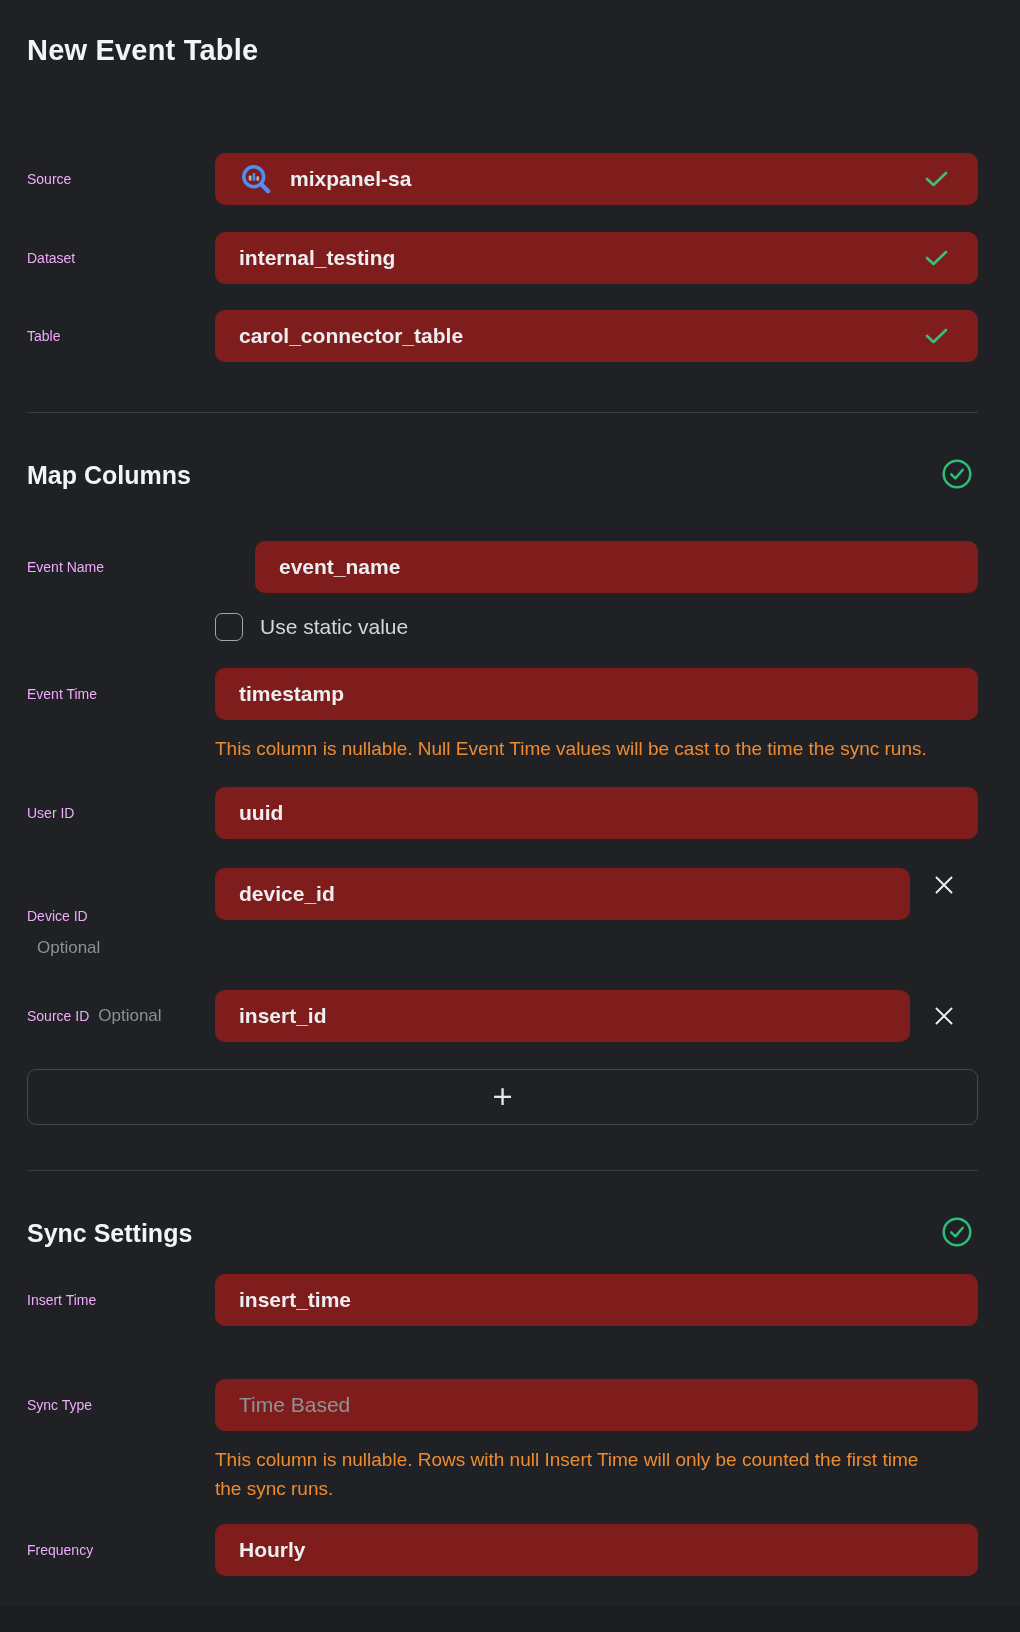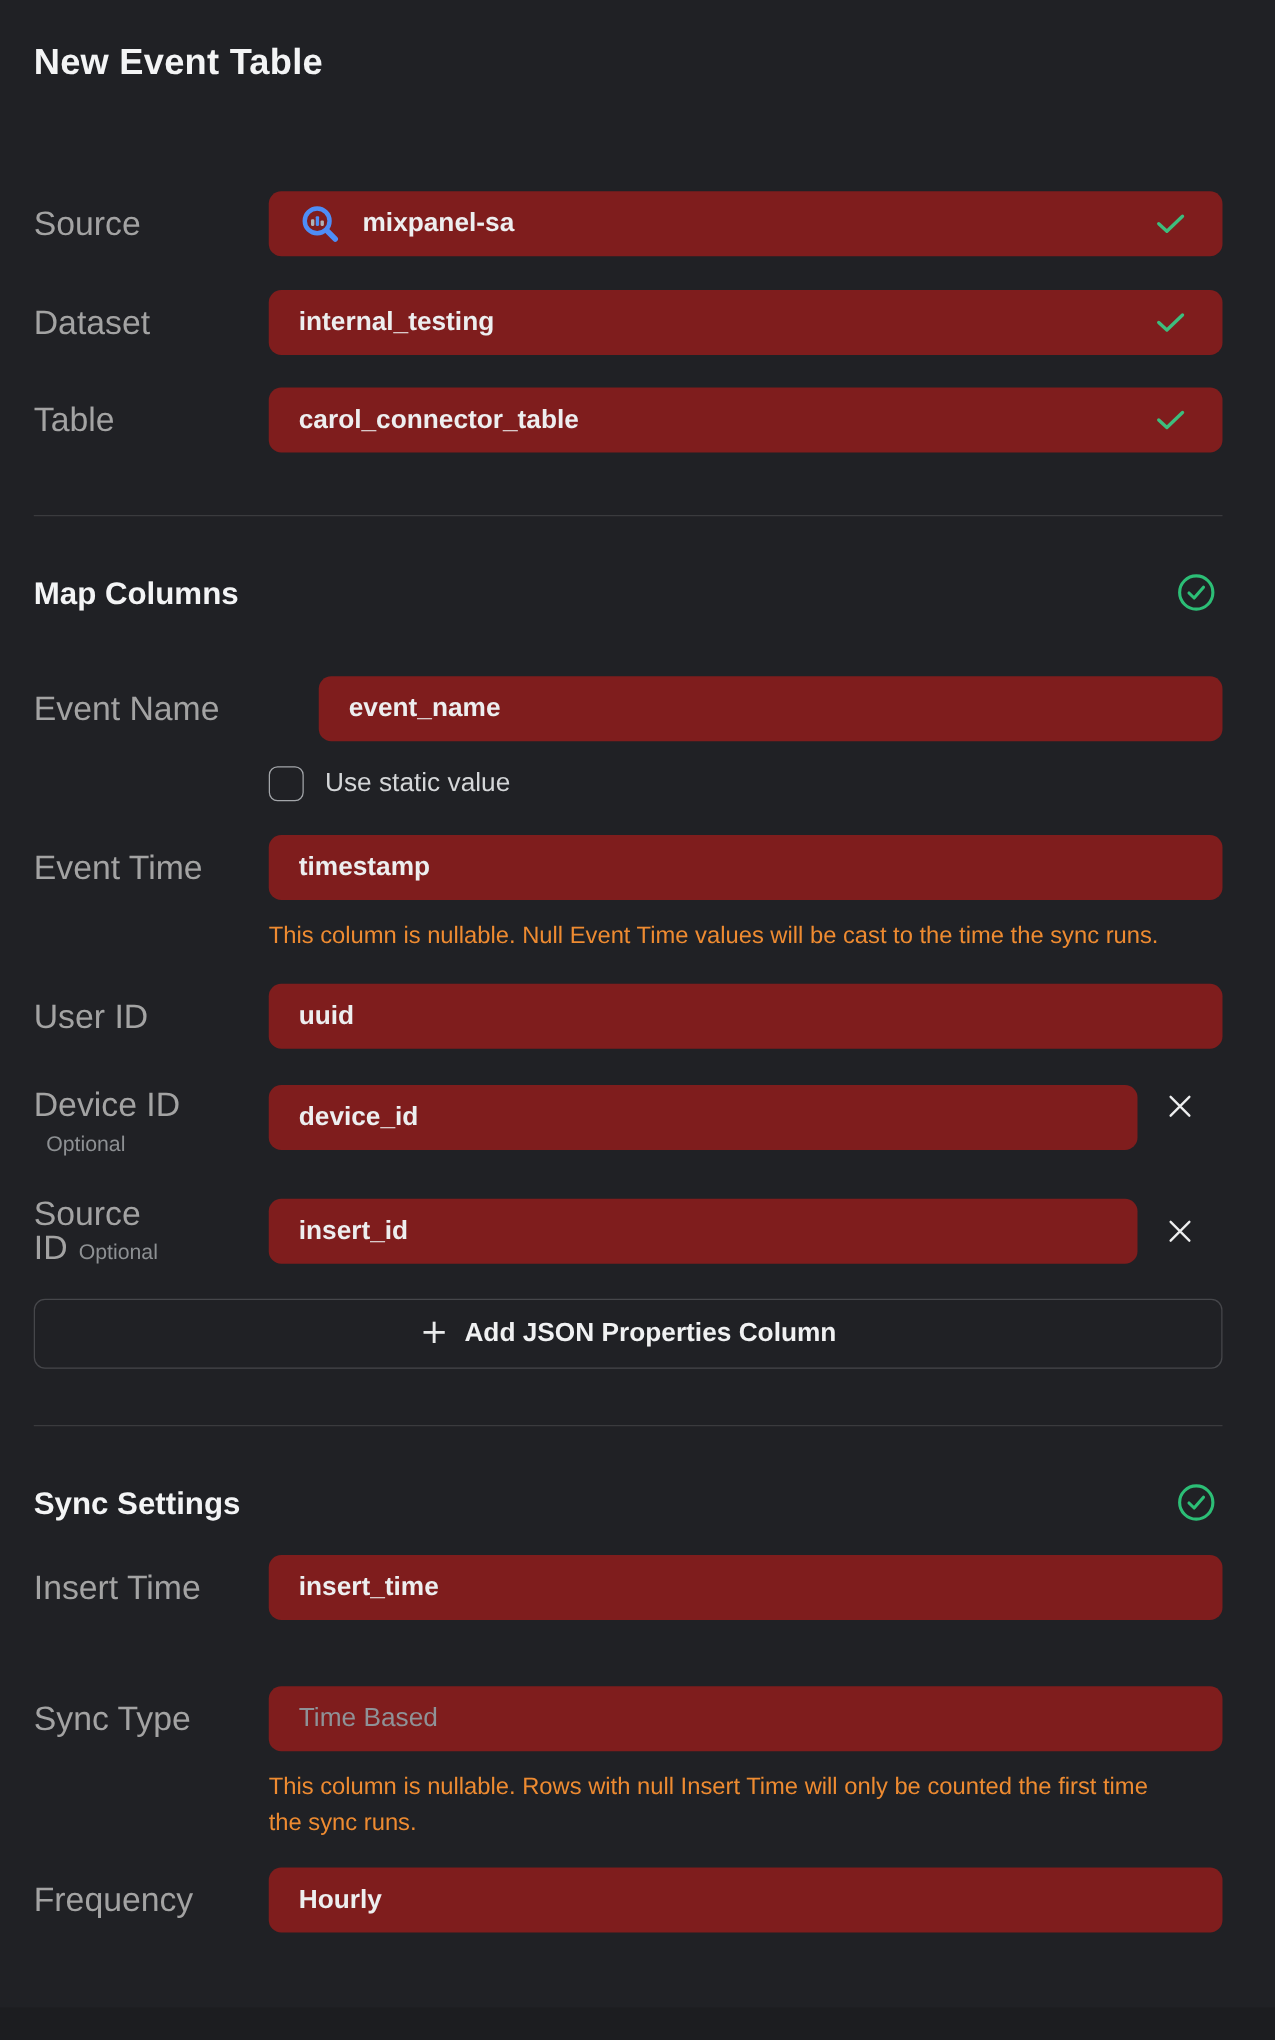--- a/index.html
+++ b/index.html
@@ -15,21 +15,21 @@
   .container { padding:0 42px 0 27px; }
 
   h1.page-title {
     margin:0; padding-top:33px;
     font-size:29px; font-weight:700; color:#F3F4F5; letter-spacing:.2px;
     line-height:34px;
   }
 
   .form-row { display:flex; align-items:center; }
   .label-cell { width:188px; flex-shrink:0; }
-  .label { font-size:27px; color:#a3a3a3; line-height:26px; }
+  .label { font-size:14px; color:#f0abfc; line-height:26px;margin-top:32px; }
   .optional-inline { font-size:17px; color:#8D9093; margin-left:9px; }
   .label-stack { display:flex; flex-direction:column; }
   .optional-below { font-size:17px; color:#8D9093; margin-top:9px; margin-left:10px; }
 
   .input {
     height:52px; background:#7f1d1d; border-radius:10px;
     display:flex; align-items:center; padding:0 24px;
     position:relative; flex:1; cursor:pointer;
   }
   .input .value { font-size:21px; font-weight:600; color:#EDEEEF; }
@@ -204,21 +204,20 @@
       <button class="remove-btn">
         <svg width="22" height="22" viewBox="0 0 22 22" fill="none">
           <path d="M3.5 3.5 L18.5 18.5 M18.5 3.5 L3.5 18.5" stroke="#EDEEEF" stroke-width="1.9" stroke-linecap="round"></path>
         </svg>
       </button>
     </div>
   </div>
 
   <button class="add-json-btn">
     <span class="plus">+</span>
-    <span class="btn-label">Add JSON Properties Column</span>
   </button>
 
   <div class="divider divider-2"></div>
 
   <div class="section-header">
     <h2>Sync Settings</h2>
     <span class="section-status">
       <svg width="32" height="32" viewBox="0 0 32 32" fill="none">
         <circle cx="16" cy="16" r="13.3" stroke="#2CBE76" stroke-width="2.5"></circle>
         <path d="M10.2 16.4 L14.3 20.4 L21.8 11.8" stroke="#2CBE76" stroke-width="2.5" stroke-linecap="round" stroke-linejoin="round"></path>

